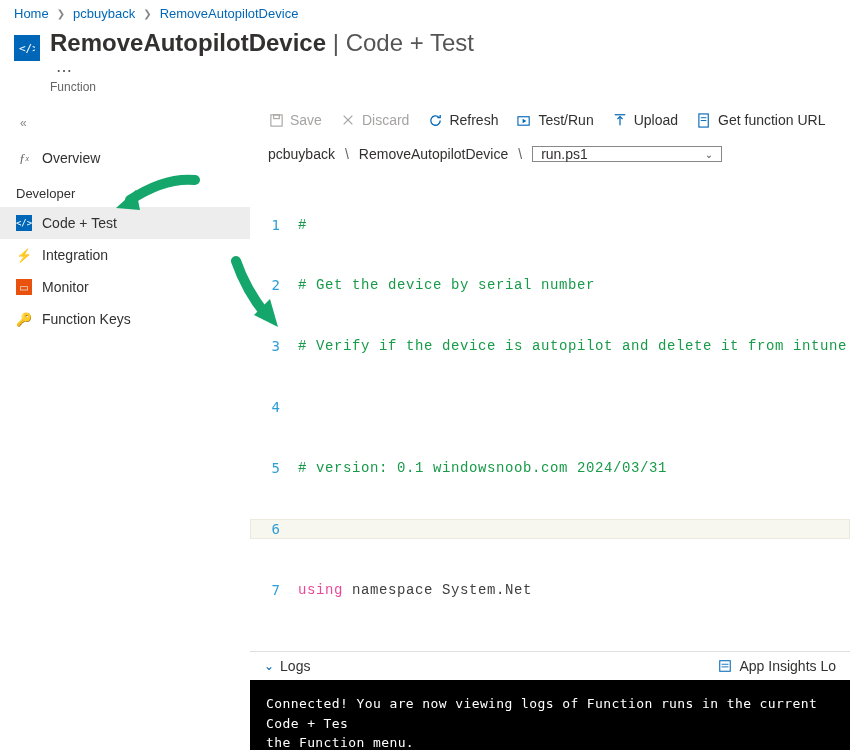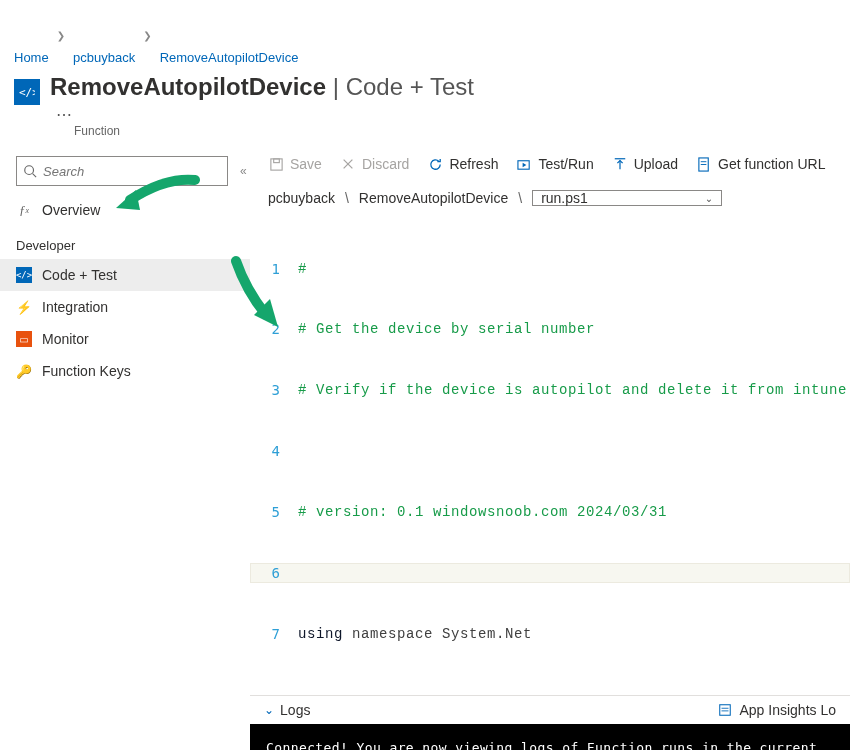--- a/index.html
+++ b/index.html
@@ -1,30 +1,30 @@
 <!DOCTYPE html>
 <html><head>
 <meta charset="utf-8">
 <style>
   * { box-sizing: border-box; margin: 0; padding: 0; }
   body { font-family: "Segoe UI", Arial, sans-serif; font-size: 13px; color: #323130; background: #fff; width: 850px; height: 750px; overflow: hidden; position: relative; }
   a { text-decoration: none; }
 
   
   .breadcrumb { display: flex; align-items: center; gap: 8px; padding: 6px 14px 4px; font-size: 13px; }
-  .breadcrumb a { color: #0067b8; margin-top: 44px; }
+  .breadcrumb a { color: #0067b8; }
   .breadcrumb .sep { color: #888; font-size: 10px; }
 
   
   .header { display: flex; align-items: flex-start; padding: 4px 14px 10px; gap: 10px; }
   .header-icon { width: 26px; height: 26px; background: #0067b8; display: flex; align-items: center; justify-content: center; color: #fff; font-size: 13px; margin-top: 6px; }
   .header-title-row { display: flex; align-items: baseline; gap: 4px; flex-direction: column; }
   .header-title { font-size: 24px; font-weight: 600; }
   .header-title .thin { font-weight: 400; color: #555; }
-  .header-sub { font-size: 12px; color: #666; margin-top: 0px; margin-left: 24px; }
+  .header-sub { font-size: 12px; color: #666; margin-top: 0px; }
   .header-ellipsis { color: #555; font-size: 16px; padding: 0 6px; }
 
   
   .columns { display: flex; height: calc(100% - 80px); }
   .sidebar { width: 250px; flex: none; border-right: 0; padding: 4px 0 0 0; }
   .content { flex: 1; display: flex; flex-direction: column; min-width: 0; }
 
   
   .search-row { display: flex; align-items: center; padding: 4px 10px 8px 16px; gap: 8px; }
   .search-box { flex: 1; display: flex; align-items: center; border: 1px solid #8a8886; height: 30px; padding: 0 6px; gap: 6px; }
@@ -49,21 +49,21 @@
   .path-sep { color: #666; }
   .file-select { border: 1px solid #8a8886; height: 16px; width: 190px; display: flex; align-items: center; justify-content: space-between; padding: 0 8px; }
   .file-select .chev { font-size: 10px; color: #555; }
 
   
   .editor { flex: 1; overflow: auto; position: relative; font-family: Consolas, "Courier New", monospace; font-size: 14px; line-height: 1.45; white-space: pre; }
   .code-line { display: flex; }
   .gutter { width: 48px; text-align: right; color: #2e9fd6; padding-right: 18px; flex: none; user-select: none; font-family: Consolas, monospace; }
   .code { flex: 1; letter-spacing: 0.6px; }
   .c-comment { color: #179b49; }
-  .c-kw { color: #0f172a; }
+  .c-kw { color: #ec4899; }
   .c-plain { color: #404040; }
   .cursor-line { background: #f7f7f0; box-shadow: inset 0 0 0 1px #eceadf; }
 
   
   .logs-header { display: flex; align-items: center; justify-content: space-between; padding: 6px 14px; border-top: 1px solid #e1dfdd; font-size: 14px; }
   .logs-header .left { display: inline-flex; align-items: center; gap: 6px; color: #323130; cursor: pointer; }
   .logs-header .left .chev { color: #0067b8; font-size: 12px; }
   .logs-header .right { display: inline-flex; align-items: flex-start; gap: 6px; color: #323130; }
   .logs-console { background: #000; color: #fff; font-family: Consolas, monospace; font-size: 13px; padding: 14px 16px; height: 94px; letter-spacing: 0.4px; line-height: 1.5; }
 
@@ -97,29 +97,20 @@
       <span class="header-ellipsis">⋯</span>
     </div>
     <div class="header-sub">Function</div>
   </div>
 </div>
 
 <div class="columns">
 
   <div class="sidebar">
     <div class="search-row">
-      <div class="search-box">
-        <span style="color:#666">
-          <svg width="14" height="14" viewBox="0 0 16 16">
-              <circle cx="7" cy="7" r="5" stroke="#666" stroke-width="1.3" fill="none"></circle>
-              <line x1="11" y1="11" x2="15" y2="15" stroke="#666" stroke-width="1.3"></line>
-            </svg>
-        </span>
-        <input placeholder="Search" style="">
-      </div>
       <span class="collapse-btn">«</span>
     </div>
 
     <div class="side-item">
       <span class="side-icon" style="color:#666;font-style:italic;font-family:serif">ƒ<sub style="font-size:8px">x</sub></span>
       <span>Overview</span>
     </div>
 
     <div class="side-section">Developer</div>
 

